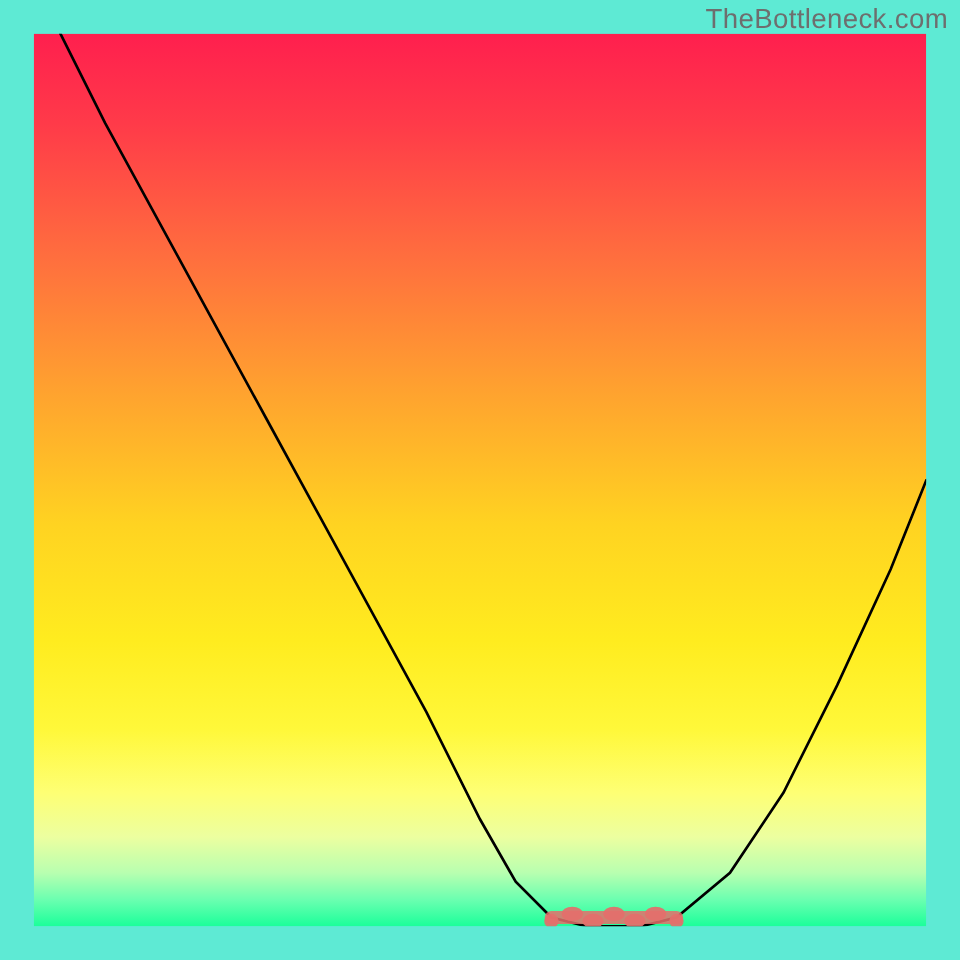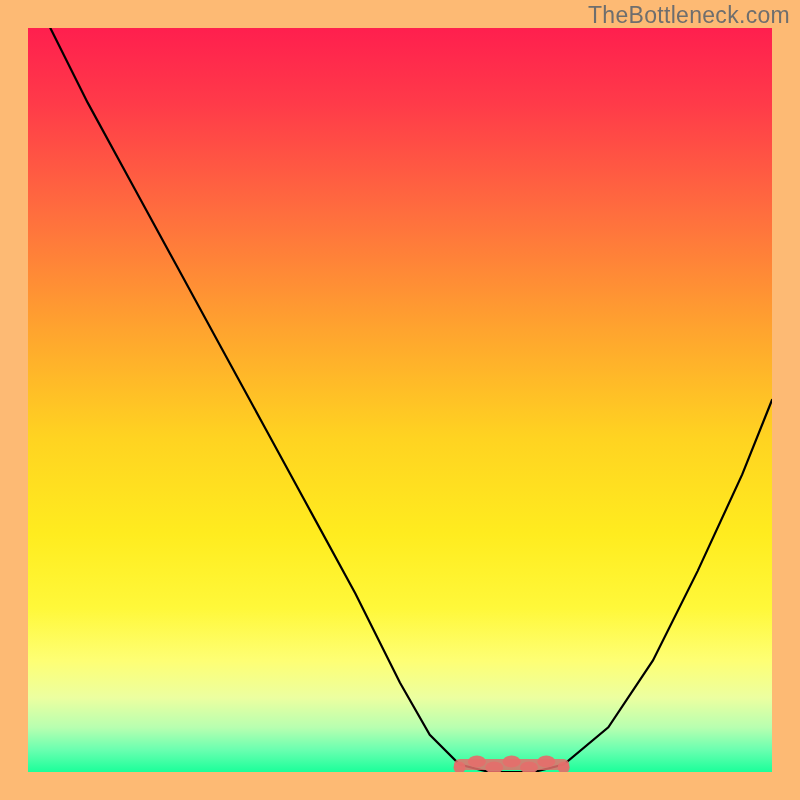--- a/index.html
+++ b/index.html
@@ -6,21 +6,21 @@
     margin: 0;
     padding: 0;
     width: 800px;
     height: 800px;
     background: #000;
   }
   .frame {
     position: relative;
     width: 800px;
     height: 800px;
-    background: #fdba74;
+    background: #5eead4;
   }
   .watermark {
     position: absolute;
     top: 2px;
     right: 10px;
     color: #6e6e6e;
     font-family: Arial, Helvetica, sans-serif;
     font-size: 23px;
     letter-spacing: 0.3px;
   }

